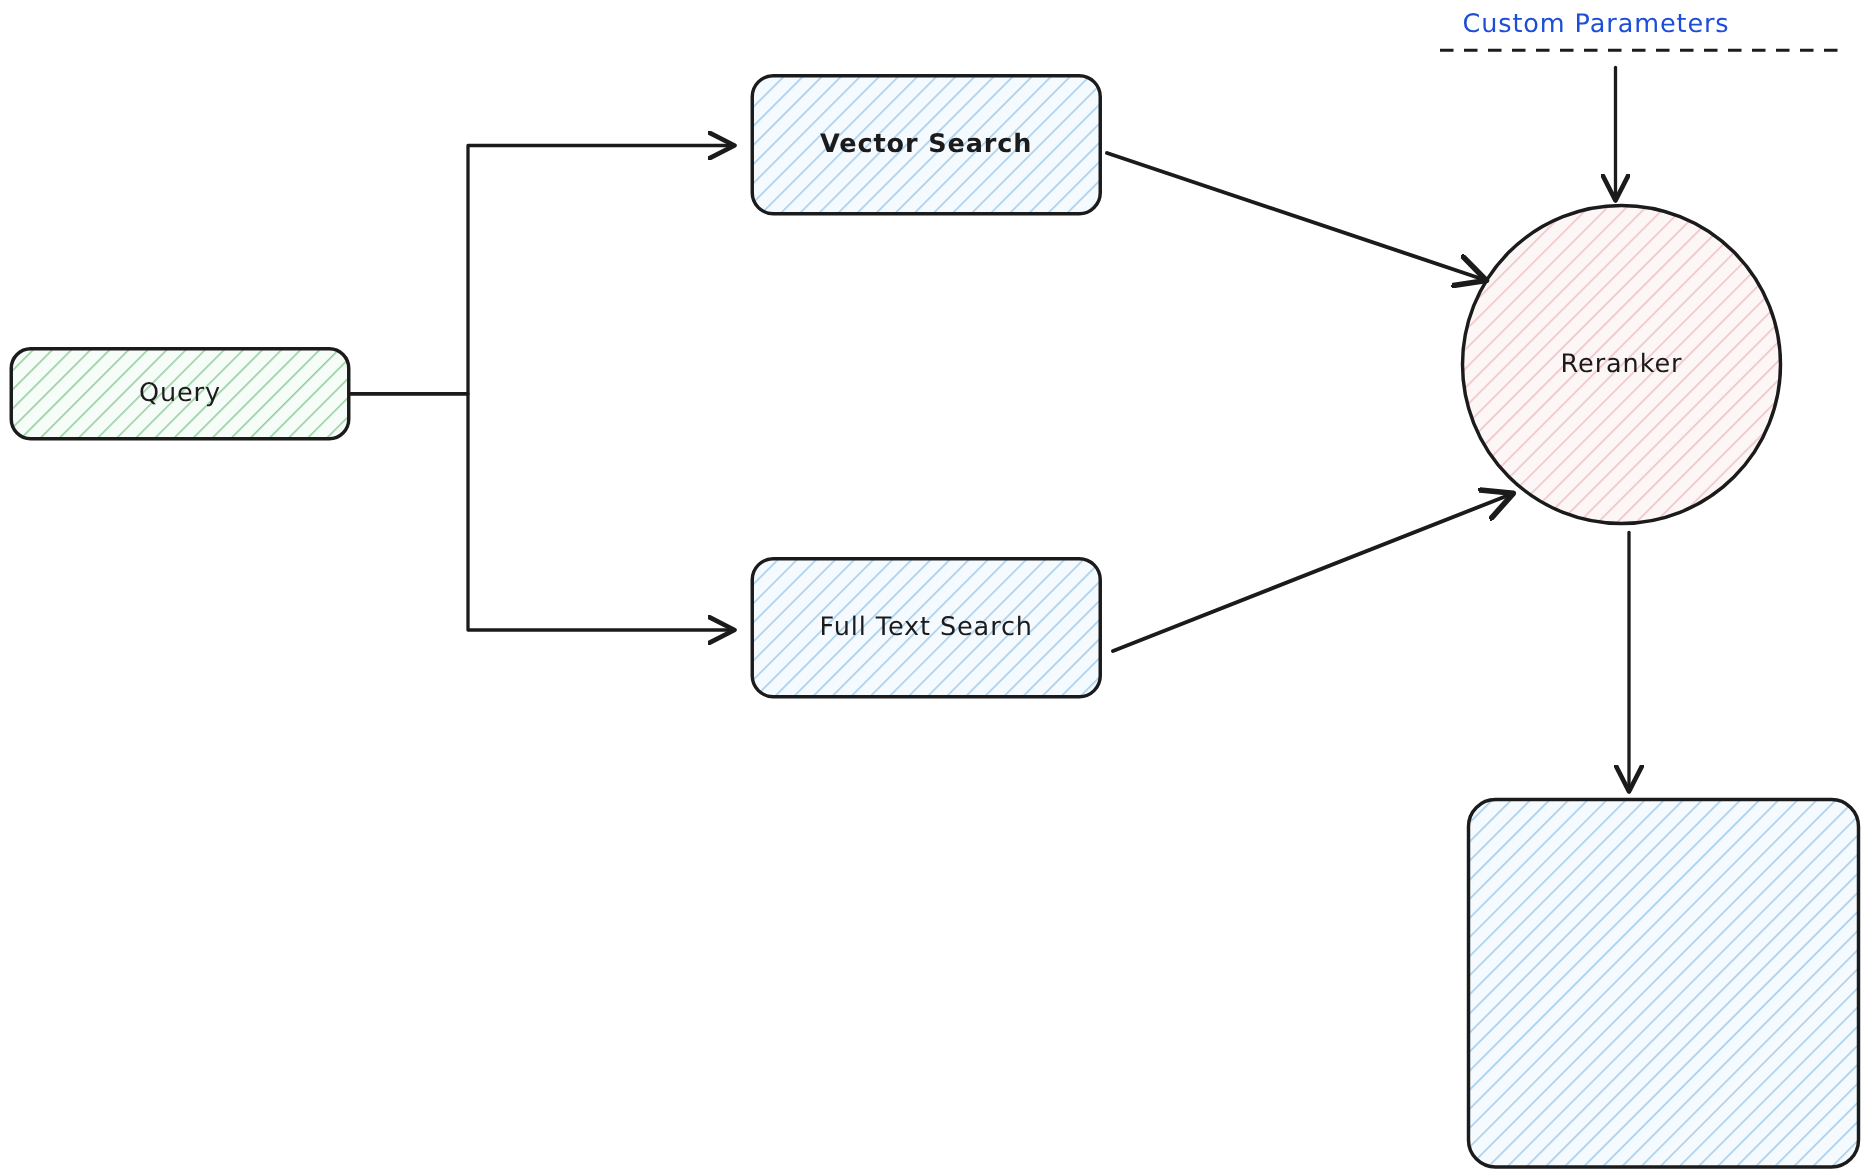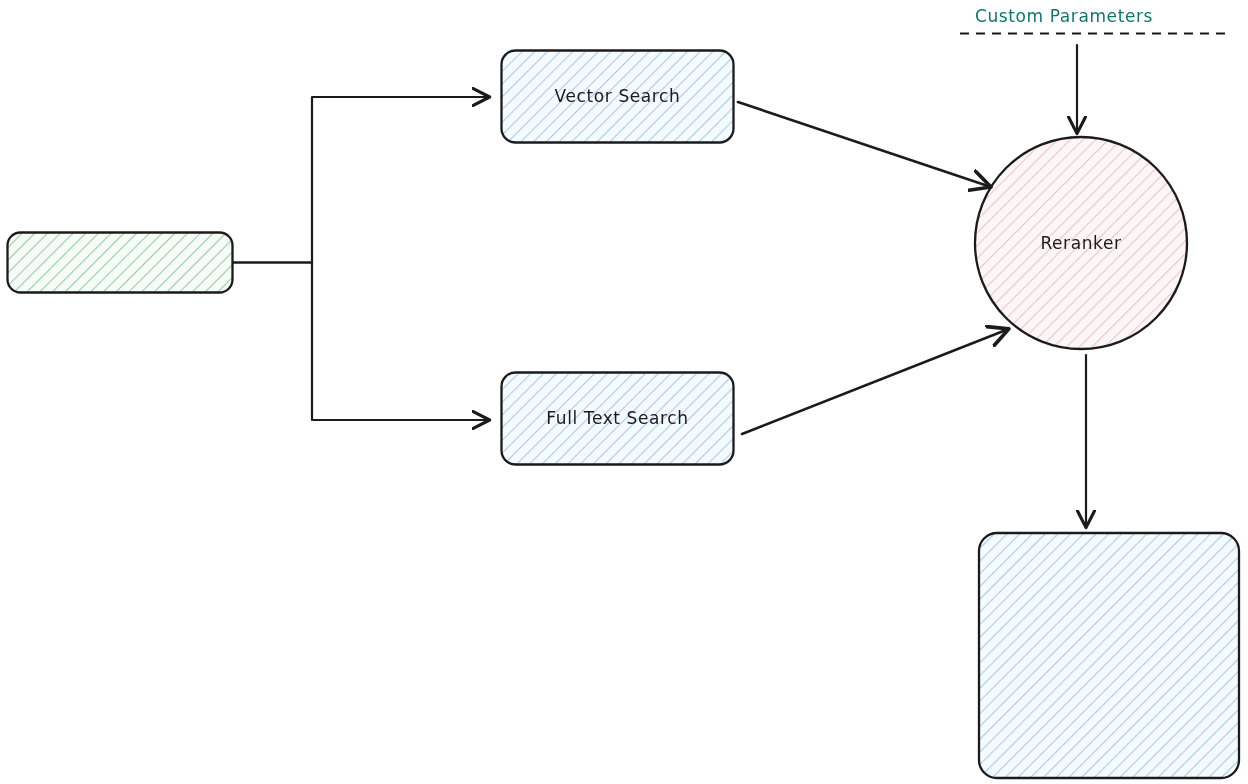--- a/index.html
+++ b/index.html
@@ -35,21 +35,21 @@
     color: #1b1b1b;
     font-family: "DejaVu Sans", sans-serif;
     font-size: 17px;
     letter-spacing: 0.6px;
     line-height: 1.45;
     pointer-events: none;
     white-space: pre-line;
   }
   .edge-label {
     position: absolute;
-    color: #0f766e;
+    color: #1d4ed8;
     font-family: "DejaVu Sans", sans-serif;
     font-size: 17px;
     letter-spacing: 0.6px;
     white-space: nowrap;
   }
 </style>
 </head>
 <body>
 
 <div id="diagram-root">
@@ -116,22 +116,23 @@
 
     <g>
       <path d="M 1077 45 L 1077 131" fill="none" stroke="#1b1b1b" stroke-width="2.2" stroke-linecap="round" marker-end="url(#arrowhead)"></path>
     </g>
 
     <g>
       <path d="M 1086 355 L 1086 525" fill="none" stroke="#1b1b1b" stroke-width="2.2" stroke-linecap="round" marker-end="url(#arrowhead)"></path>
     </g>
   </svg>
 
+  <div class="node-label" style="left:7px; top:232px; width:226px; height:61px;">Query</div>
 
-  <div class="node-label" style="left:501px; top:50px; width:233px; height:93px;">Vector Search</div>
+  <div class="node-label" style="left:501px; top:50px; width:233px; height:93px;font-weight:bold;">Vector Search</div>
 
   <div class="node-label" style="left:501px; top:372px; width:233px; height:93px;">Full Text Search</div>
 
   <div class="node-label" style="left:974px; top:213px; width:214px; height:60px;">Reranker</div>
 
 
   <div class="edge-label" style="left:975px; top:6px;">Custom Parameters</div>
 
 </div>
 

